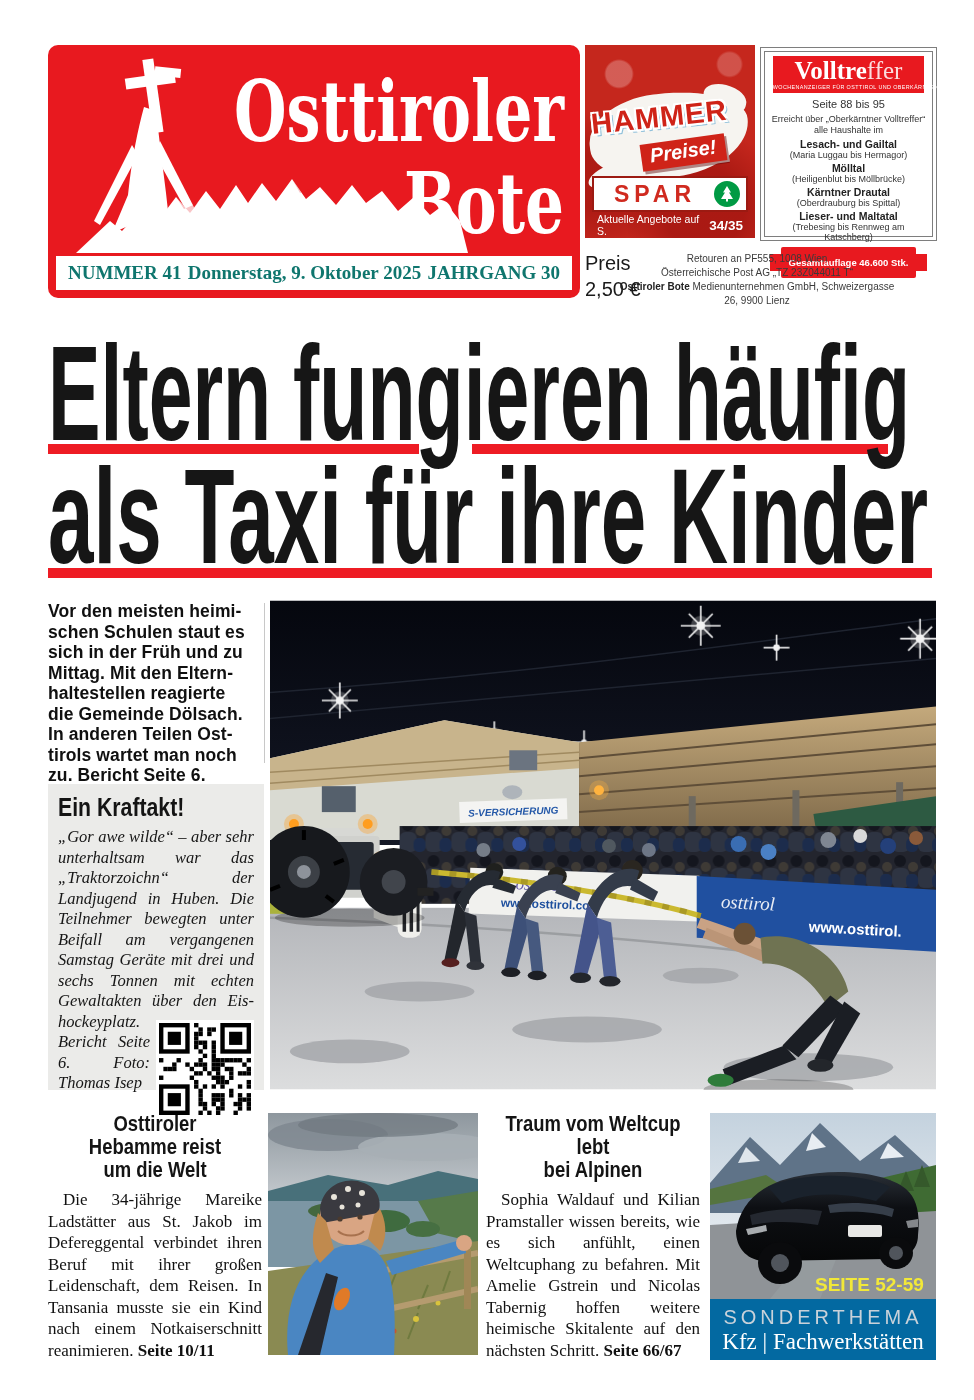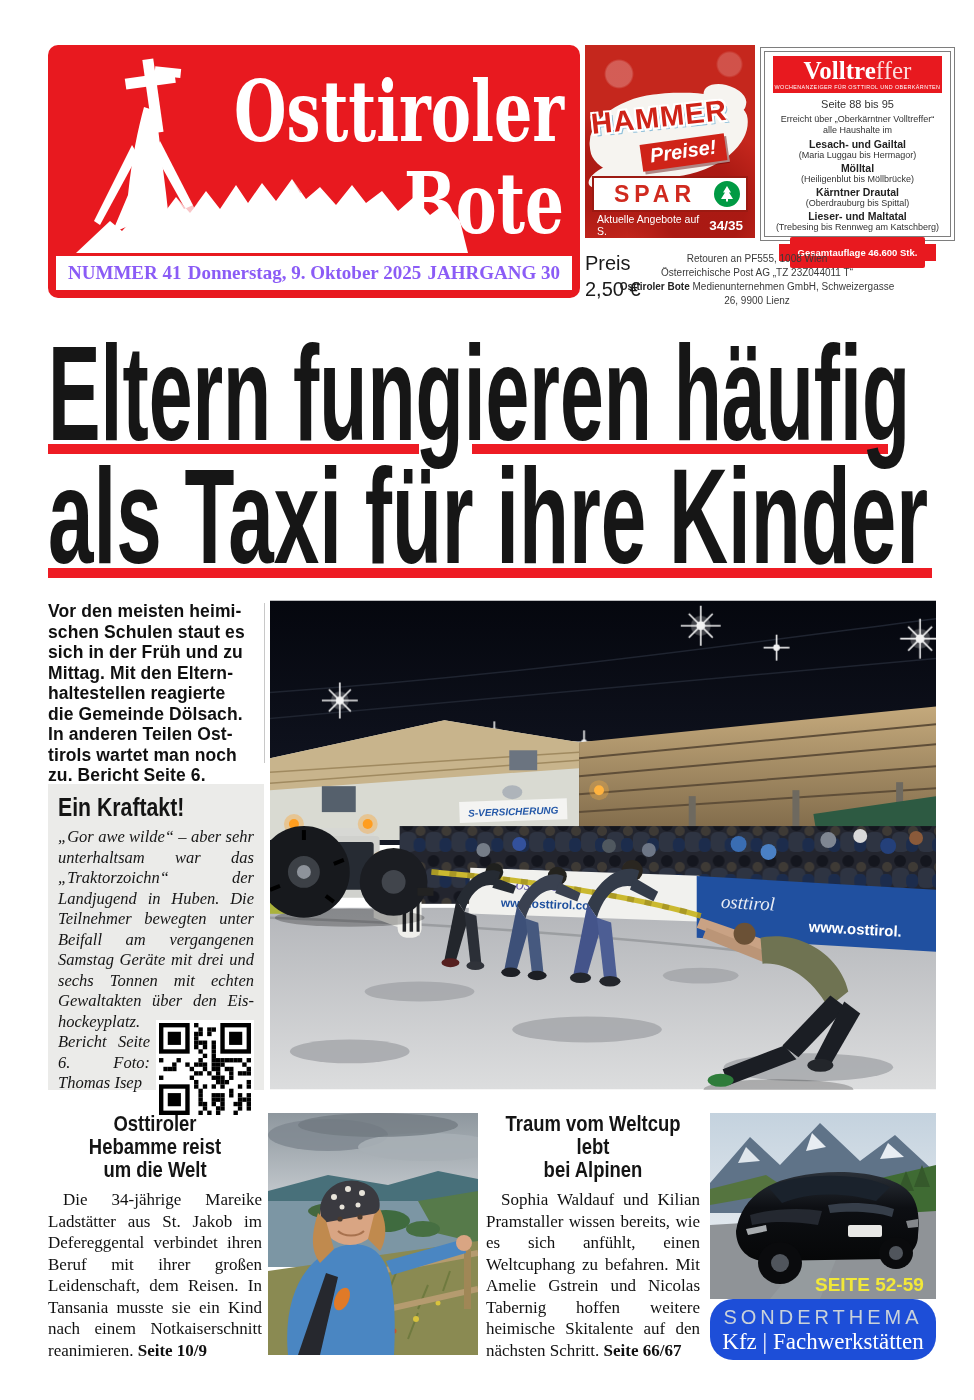--- a/index.html
+++ b/index.html
@@ -8,21 +8,21 @@
     font-family:"Liberation Sans",sans-serif;color:#111;overflow:hidden;
   }
   .abs{position:absolute;}
 
   
   .masthead{left:48px;top:45px;width:532px;height:253px;background:#e8191f;border-radius:10px;}
   .masthead svg{position:absolute;left:0;top:0;}
   .issue-strip{
     position:absolute;left:8px;right:8px;bottom:8px;height:34px;background:#fff;
     display:flex;align-items:center;justify-content:space-between;padding:0 12px;box-sizing:border-box;
-    font-family:"Liberation Serif",serif;font-weight:bold;font-size:19px;color:#8b5cf6;
+    font-family:"Liberation Serif",serif;font-weight:bold;font-size:19px;color:#0f766e;
   }
 
   
   .spar-ad{left:585px;top:45px;width:170px;height:193px;background:#c5271d;overflow:hidden;}
   .spar-texture{position:absolute;inset:0;
     background:
       radial-gradient(circle at 20% 15%, rgba(255,255,255,.25) 0 6%, transparent 7%),
       radial-gradient(circle at 85% 10%, rgba(255,255,255,.2) 0 5%, transparent 6%),
       radial-gradient(circle at 70% 85%, rgba(120,0,0,.35) 0 20%, transparent 40%),
       radial-gradient(circle at 10% 70%, rgba(120,0,0,.3) 0 15%, transparent 35%);}
@@ -38,21 +38,21 @@
     padding:1px 9px 3px 9px;box-shadow:2px 3px 0 rgba(90,0,0,.45), 0 0 0 2px #f6f4f0;}
   .spar-bar{position:absolute;left:7px;right:7px;bottom:26px;height:36px;background:#fff;
     border:2px solid #9c1a12;display:flex;align-items:center;box-sizing:border-box;padding:0 4px;}
   .spar-word{flex:1;text-align:center;color:#d02a1f;font-weight:bold;font-size:23px;letter-spacing:5px;}
   .spar-circle{width:30px;height:30px;border-radius:50%;background:#009a44;border:2px solid #fff;box-sizing:border-box;flex:0 0 auto;display:flex;align-items:center;justify-content:center;}
   .spar-footer{position:absolute;left:0;right:0;bottom:3px;height:20px;color:#fff;
     display:flex;align-items:center;justify-content:space-between;padding:0 12px;font-size:10.5px;}
   .spar-footer b{font-size:13.5px;}
 
   
-  .volltreffer{left:760px;top:47px;width:195px;height:194px;border:1px solid #7e7e7e;padding:3px;box-sizing:border-box;background:#fff;}
+  .volltreffer{left:760px;top:47px;width:177px;height:194px;border:1px solid #7e7e7e;padding:3px;box-sizing:border-box;background:#fff;}
   .volltreffer-inner{border:1px solid #7e7e7e;height:100%;box-sizing:border-box;padding:4px 3px 3px;display:flex;flex-direction:column;align-items:center;}
   .vt-head{background:#e8191f;width:94%;padding:2px 0 3px;text-align:center;}
   .vt-title{font-family:"Liberation Serif",serif;font-weight:bold;color:#fff;font-size:25px;line-height:25px;}
   .vt-title .lite{font-weight:normal;opacity:.85;}
   .vt-sub{color:#fff;font-size:5.4px;letter-spacing:.4px;margin-top:1px;white-space:nowrap;}
   .vt-pages{font-size:11px;color:#333;margin:5px 4px 4px;}
   .vt-reach{font-size:9px;color:#333;text-align:center;line-height:11px;}
   .vt-region-name{font-size:10.5px;font-weight:bold;color:#222;line-height:12px;margin-top:2px;text-align:right;}
   .vt-region-detail{font-size:9px;color:#333;line-height:10px;text-align:center;}
   .vt-circ{margin-top:5px;background:#e8191f;color:#fff;font-weight:bold;font-size:9.5px;padding:10px 8px;border-radius:2px;box-shadow:-18px 0 0 -7px #e8191f,18px 0 0 -7px #e8191f;}
@@ -82,22 +82,22 @@
   
   .article{width:214px;top:1112px;}
   .article-title{text-align:center;font-weight:bold;font-size:22.5px;line-height:23px;
     transform:scaleX(.82);transform-origin:50% 0;white-space:pre-line;color:#141414;margin-bottom:8px;}
   .article-body{font-family:"Liberation Serif",serif;font-size:17px;line-height:21.5px;text-align:justify;color:#111;text-indent:15px;}
   .article-body b{font-family:"Liberation Serif",serif;}
   .pageref{font-weight:bold;}
 
   
   .car-ad{left:710px;top:1113px;width:226px;height:247px;}
-  .car-band{position:absolute;left:0;right:0;bottom:0;height:61px;background:#1d4ed8;
-    display:flex;flex-direction:column;align-items:center;justify-content:center;border-radius:23px;}
+  .car-band{position:absolute;left:0;right:0;bottom:0;height:61px;background:#0369a1;
+    display:flex;flex-direction:column;align-items:center;justify-content:center;}
   .sonder-label{color:#c9d2da;font-size:20px;letter-spacing:4px;line-height:24px;}
   .sonder-topic{color:#fff;font-family:"Liberation Serif",serif;font-size:23px;line-height:26px;}
 
   svg{display:block;}
 </style>
 </head>
 <body>
 
 <div class="abs masthead">
   <svg width="532" height="215" viewBox="0 0 532 215">
@@ -551,21 +551,21 @@
     <path d="M516,446 L454,470 L460,486 L528,460 Z" fill="#1b1e24"></path>
     <ellipse cx="452" cy="481" rx="13" ry="6.5" fill="#2e7c3a"></ellipse>
     <path d="M576,402 L546,460 L562,466 L592,414 Z" fill="#1b1e24"></path>
     <ellipse cx="552" cy="466" rx="13" ry="6.5" fill="#23262b"></ellipse>
   </g>
 </svg>
 
 <div class="abs article" style="left:48px;">
   <div class="article-title">Osttiroler Hebamme reist
 um die Welt</div>
-  <div class="article-body"><span>Die 34-jährige Mareike Ladstätter aus St. Jakob im Defereggental verbindet ihren Beruf mit ihrer großen Leidenschaft, dem Reisen. In Tansania musste sie ein Kind nach einem Notkaiserschnitt reanimieren. </span><b class="pageref">Seite 10/9</b></div>
+  <div class="article-body"><span>Die 34-jährige Mareike Ladstätter aus St. Jakob im Defereggental verbindet ihren Beruf mit ihrer großen Leidenschaft, dem Reisen. In Tansania musste sie ein Kind nach einem Notkaiserschnitt reanimieren. </span><b class="pageref">Seite 10/11</b></div>
 </div>
 
 <svg class="abs" style="left:268px;top:1113px;" width="210" height="242" viewBox="0 0 210 242">
   <defs>
     <linearGradient id="wsky" x1="0" y1="0" x2="0" y2="1">
       <stop offset="0" stop-color="#8e979e"></stop>
         <stop offset="1" stop-color="#cdd2d6"></stop>
     </linearGradient>
   </defs>
   <rect width="210" height="100" fill="url(#wsky)"></rect>

